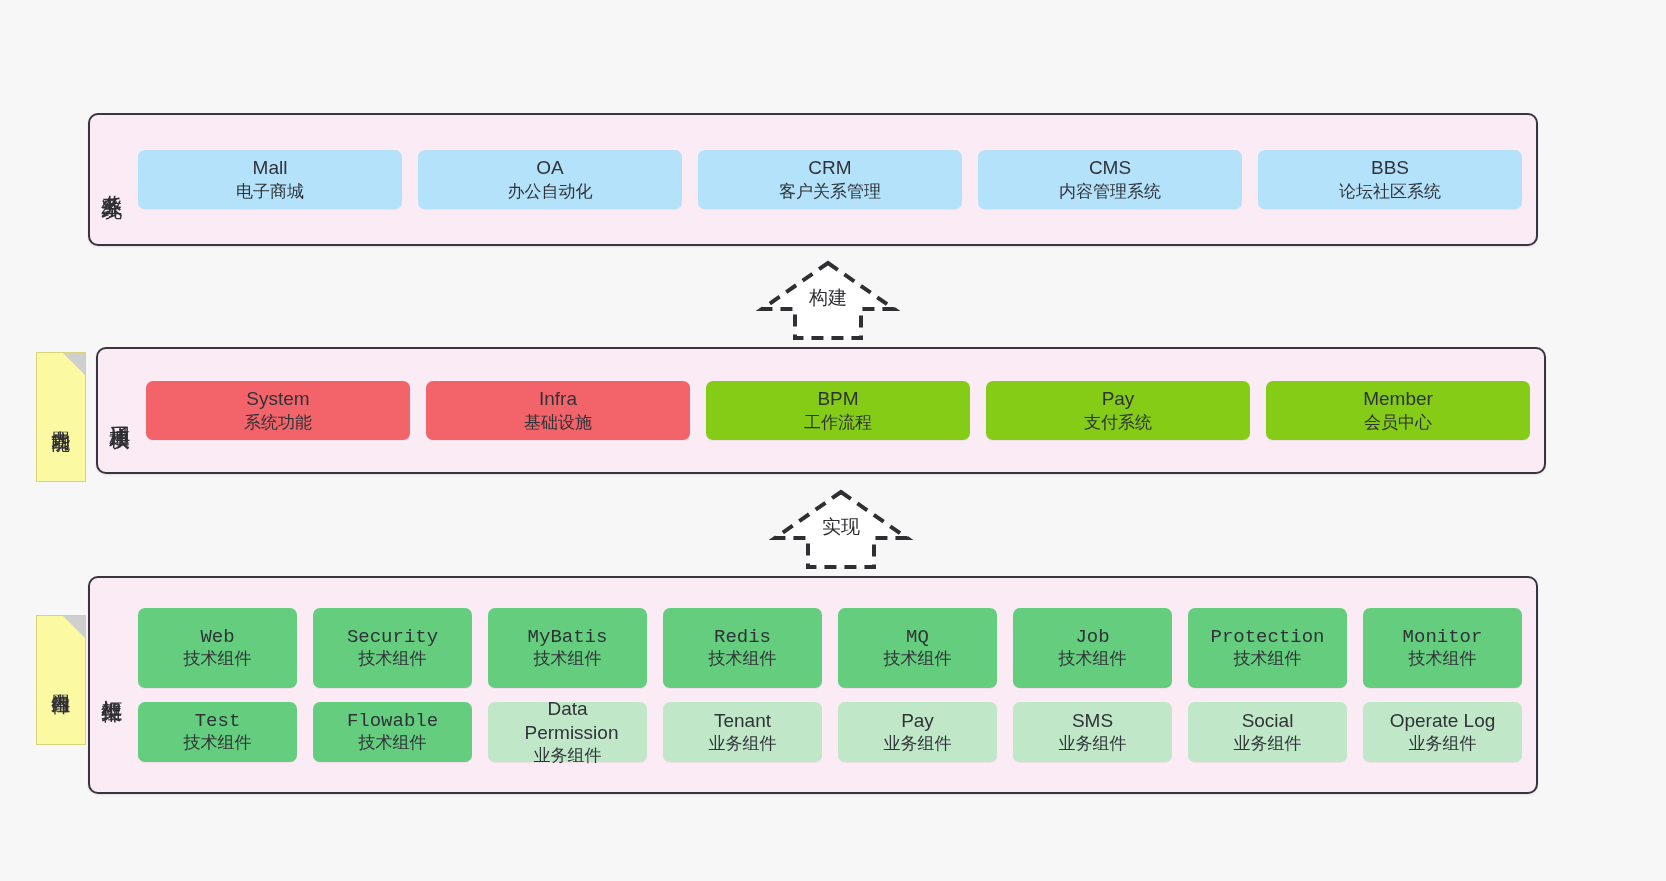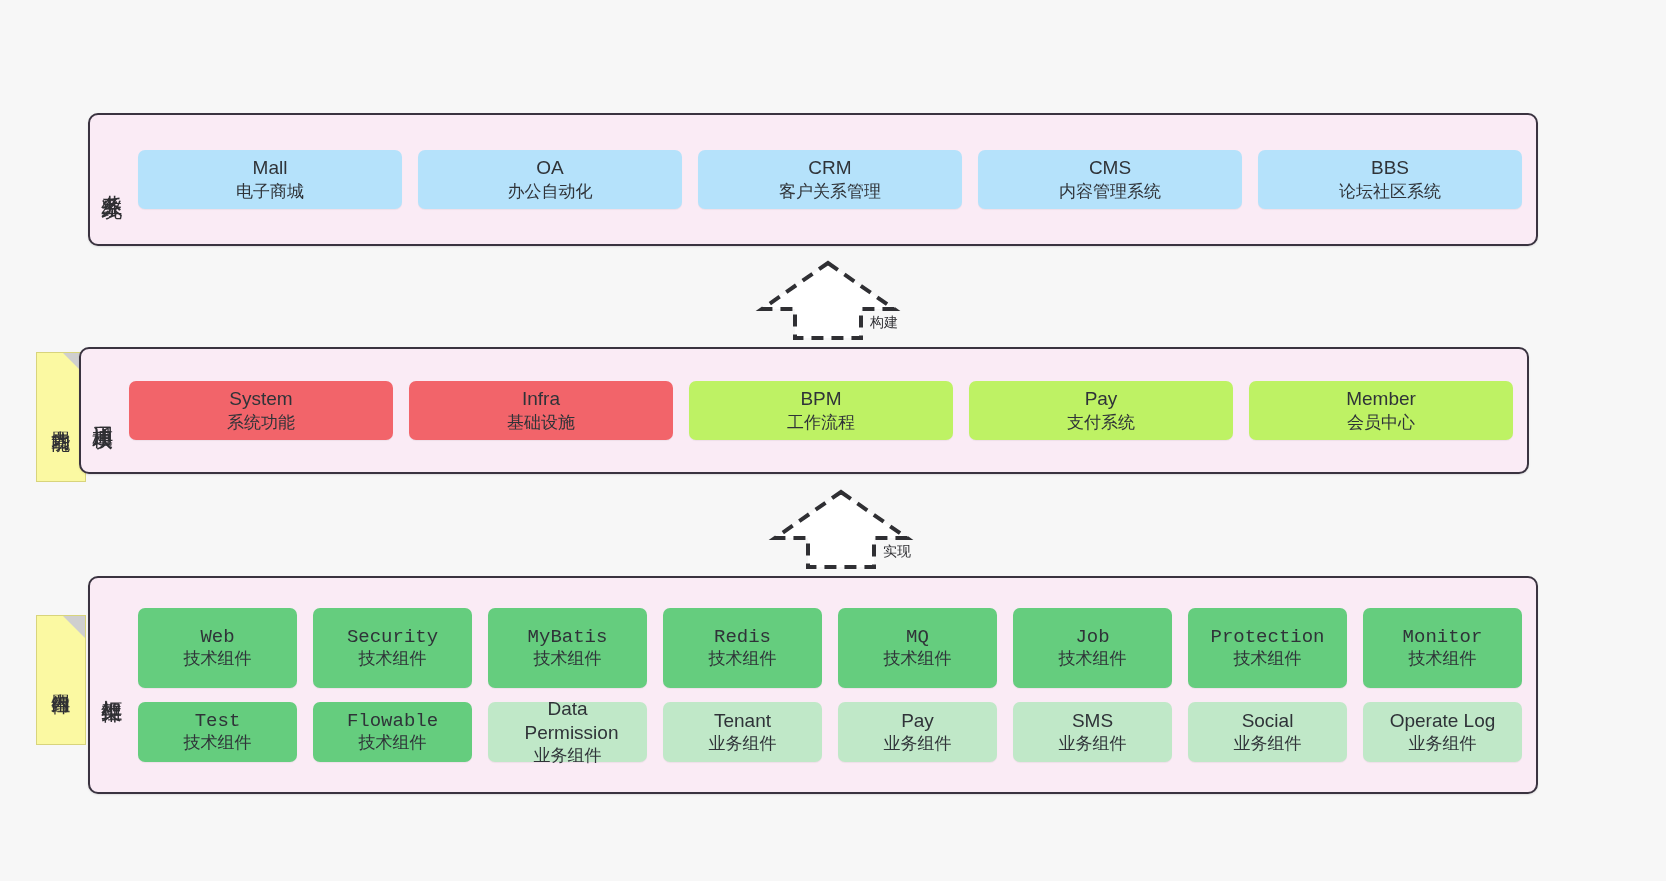--- a/index.html
+++ b/index.html
@@ -62,21 +62,21 @@
     color: #2f3338;
     line-height: 1.28;
     padding: 6px 4px;
     box-shadow: 0 1px 1px rgba(0,0,0,.05);
   }
   .box .en { font-size: 19px; }
   .box .cn { font-size: 17px; }
 
   .blue  { background: #b5e2fb; }
   .red   { background: #f2646a; }
-  .pink  { background: #bef264; }
+  .pink  { background: #84cc16; }
   .green { background: #65cd7e; font-family: Liberation Mono, monospace; }
   .lgreen{ background: #c0e8c8; }
 
   
   .note {
     position: absolute;
     width: 50px;
     background: #fbf9a2;
     border: 1px solid #d8d47c;
     font-size: 19px;
@@ -97,23 +97,23 @@
     border-top: 22px solid #cfcfcf;
     border-left: 22px solid transparent;
   }
 
   
   .connector { position: absolute; }
   .connector svg { display: block; overflow: visible; }
   .connector .conn-label {
     position: absolute;
     left: 0; right: 0;
-    top: 55px;
-    text-align: right;
-    font-size: 14px;
+    top: 26px;
+    text-align: center;
+    font-size: 19px;
     color: #2f2f33;
     user-select: none;
   }
 </style>
 </head>
 <body>
 
 <div id="canvas">
 
   <div class="layer" style="left:88px; top:113px; width:1450px; height:133px;">
@@ -146,21 +146,21 @@
     <svg width="140" height="82" viewBox="0 0 140 82" aria-hidden="true">
       <path d="M 70 4 L 136 50 L 103 50 L 103 79 L 37 79 L 37 50 L 4 50 Z" fill="#ffffff" stroke="#2f2f33" stroke-width="4" stroke-dasharray="12 8" stroke-linejoin="miter"></path>
     </svg>
     <div class="conn-label">构建</div>
   </div>
 
   <div class="note" style="left:36px; top:352px; height:130px;">
     <span class="fold"></span>
     <span>内置功能</span>
   </div>
-  <div class="layer" style="left:79px; top:347px; width:1450px; height:127px;">
+  <div class="layer" style="left:96px; top:347px; width:1450px; height:127px;">
     <div class="layer-title">通用模块</div>
     <div class="layer-body">
       <div class="box red">
         <span class="en">System</span>
         <span class="cn">系统功能</span>
       </div>
       <div class="box red">
         <span class="en">Infra</span>
         <span class="cn">基础设施</span>
       </div>

